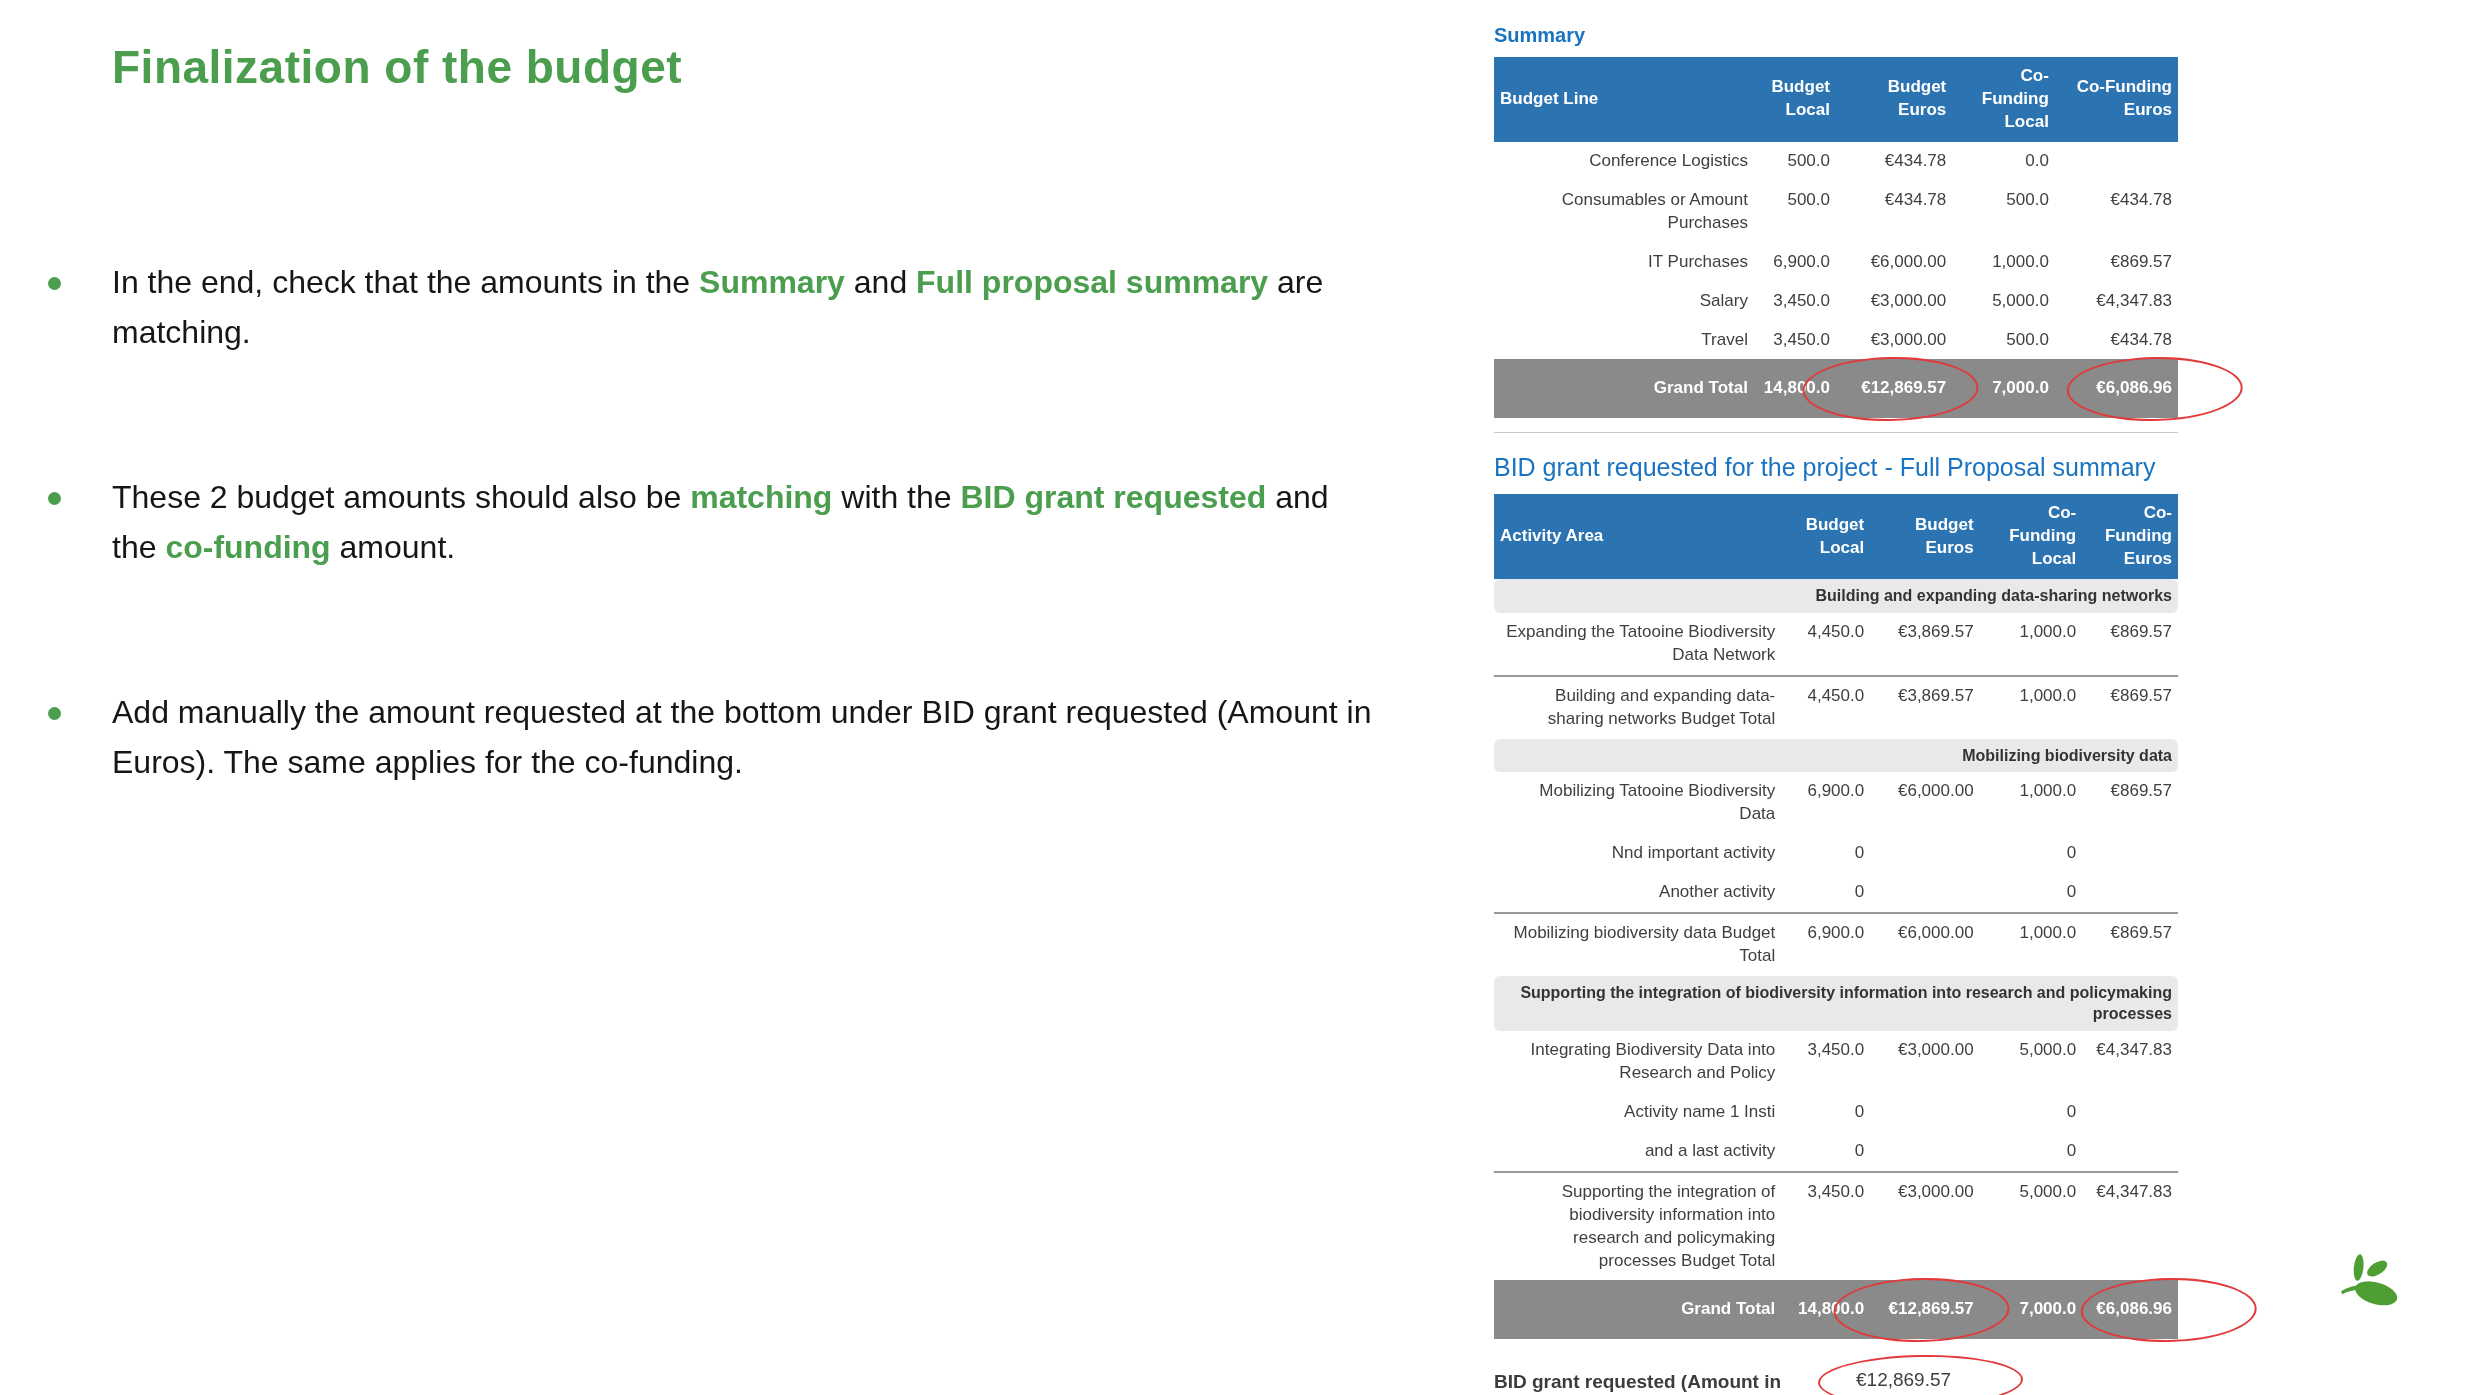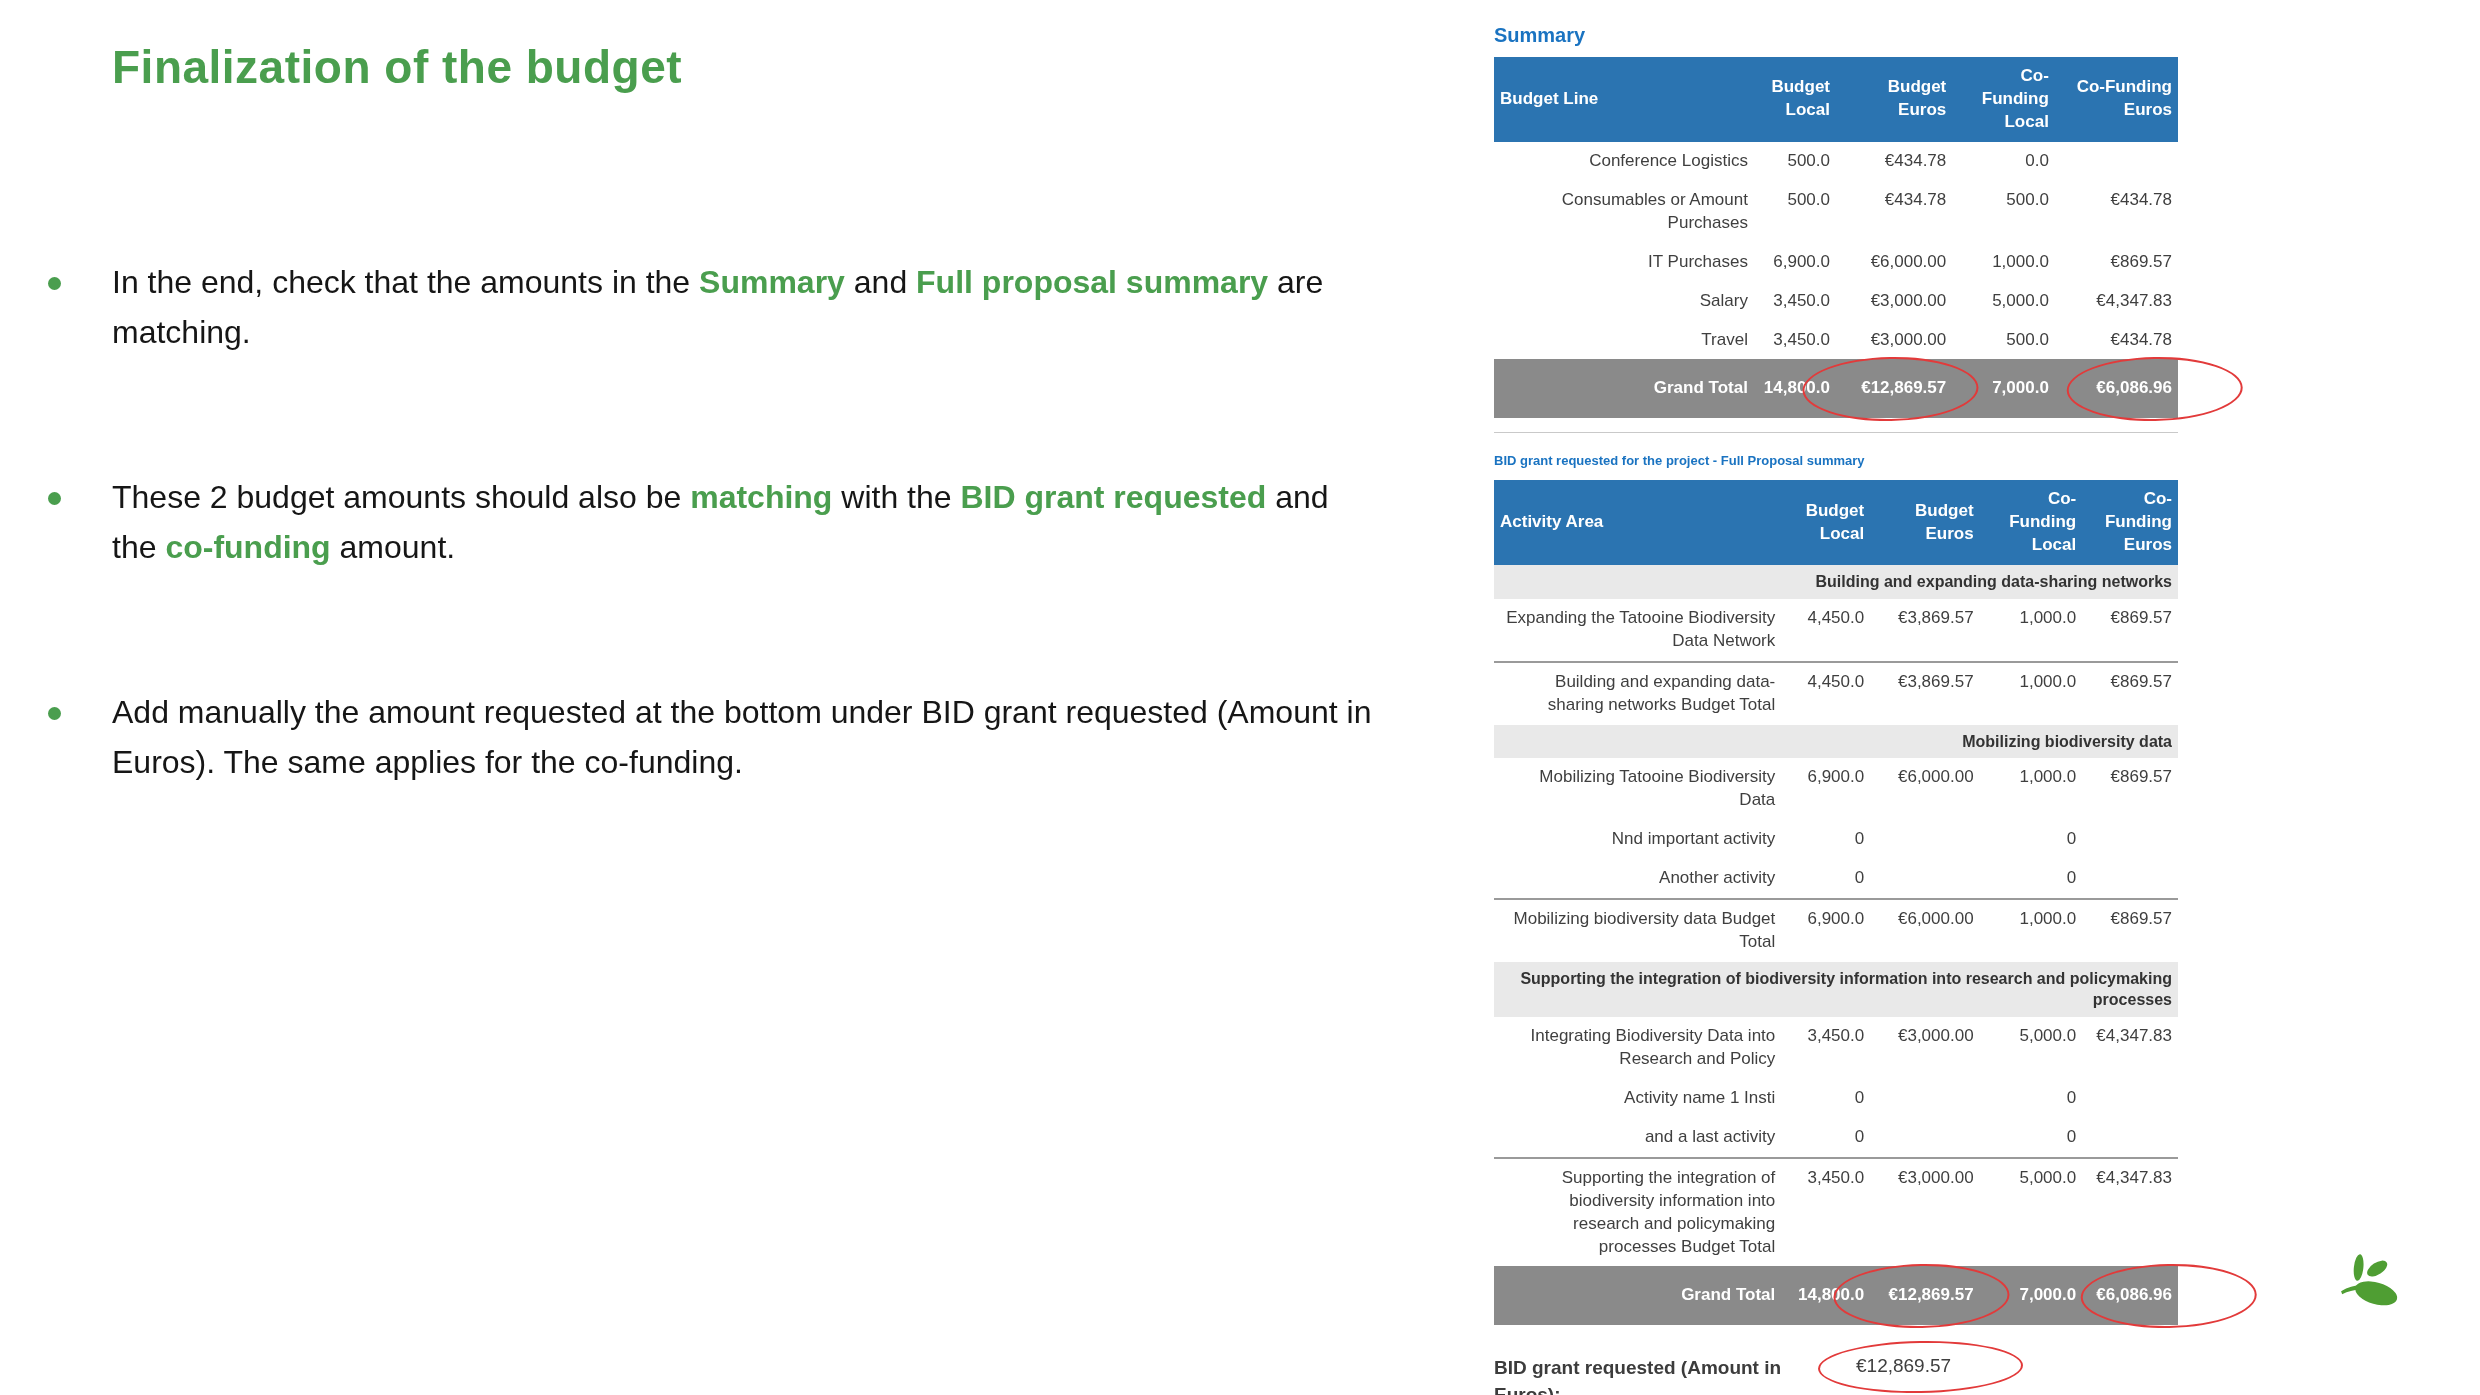--- a/index.html
+++ b/index.html
@@ -34,35 +34,35 @@
     content:"";position:absolute;left:12px;top:19px;width:13px;height:13px;
     border-radius:50%;background:var(--green);
   }
   .seg-green{color:var(--green);font-weight:bold;}
 
   
   .panel{position:absolute;left:1494px;top:24px;width:684px;color:#3f3f3f;}
   .panel-heading{color:var(--heading-blue);font-weight:bold;font-size:20px;margin:0;}
   .bid-heading{margin-top:42px;}
   .rule{border:none;border-top:1px solid #c9c9c9;margin:14px 0 20px 0;}
-  .sub-heading{color:var(--heading-blue);font-weight:bold;font-size:13px;margin:12px 0 12px 0;}
+  .sub-heading{color:var(--heading-blue);font-weight:normal;font-size:25px;margin:12px 0 12px 0;}
 
   table{border-collapse:collapse;width:100%;table-layout:fixed;margin-top:10px;}
   th{
     background:var(--table-blue);color:#fff;font-weight:bold;font-size:17px;
     text-align:right;padding:8px 6px;white-space:pre-line;vertical-align:middle;line-height:1.35;
   }
   th:first-child{text-align:left;margin-top:8px;}
   td{
     font-size:17px;padding:8px 6px;text-align:right;vertical-align:top;
     color:#3f3f3f;line-height:1.35;word-wrap:break-word;
   }
   td:first-child{text-align:right;}
   tr.section td{
-    background:var(--section-gray);font-weight:bold;color:#333;font-size:16px;padding:6px;
+    background:var(--section-gray);font-weight:bold;color:#333;font-size:16px;padding:6px;border-radius:6px;
   }
   tr.total td{border-top:2px solid #9a9a9a;}
   tr.grand td{
     background:var(--grand-gray);color:#fff;font-weight:bold;position:relative;padding:18px 6px;
   }
 
   
   .oval{
     position:absolute;border:2.5px solid var(--circle-red);border-radius:50%;
     pointer-events:none;z-index:5;

